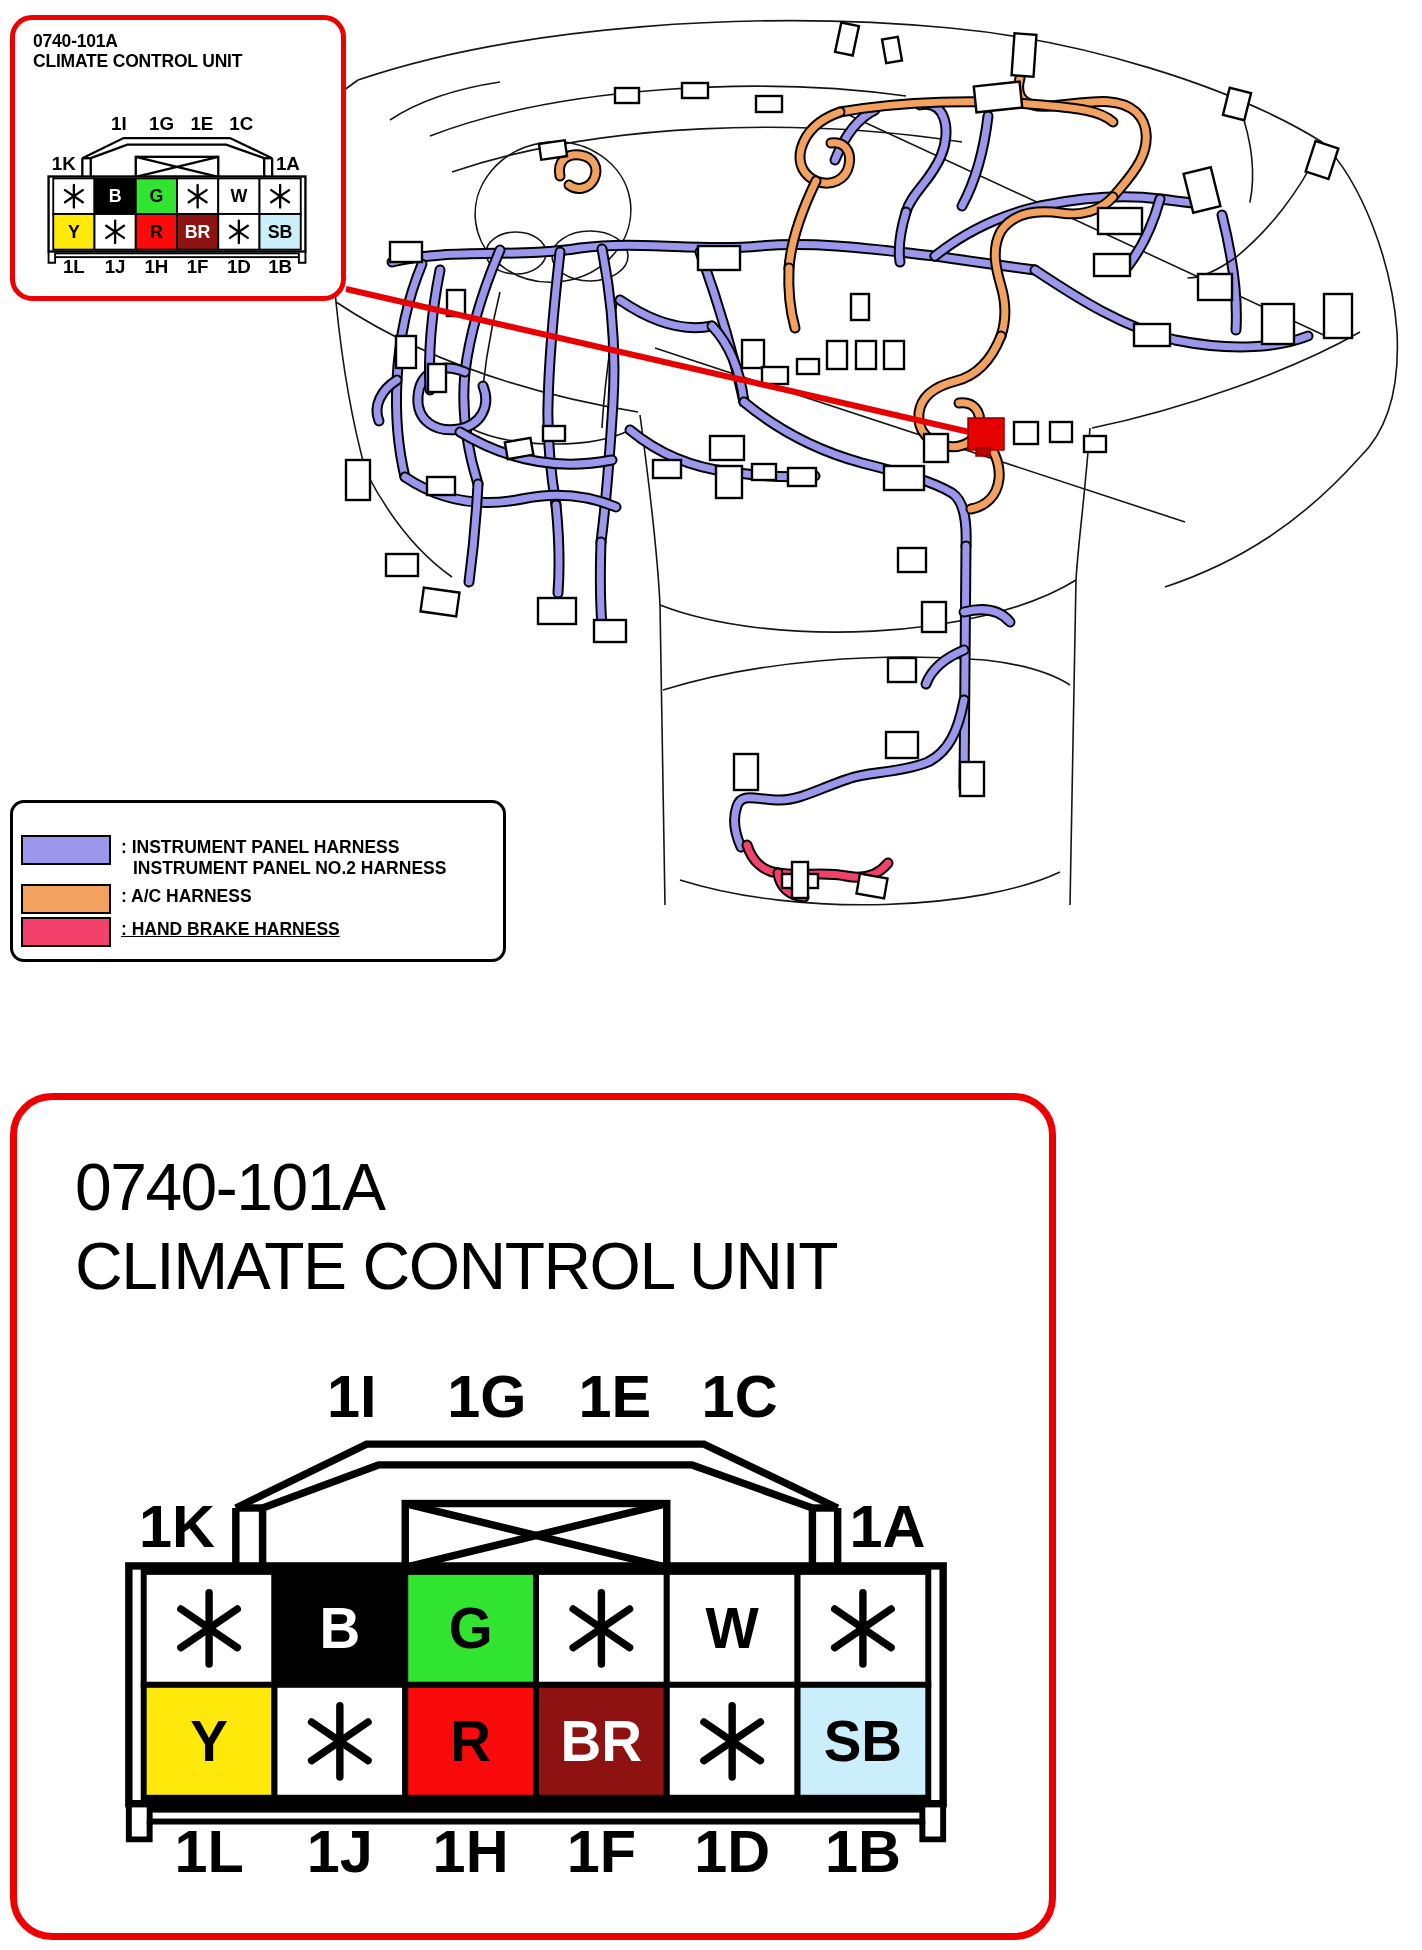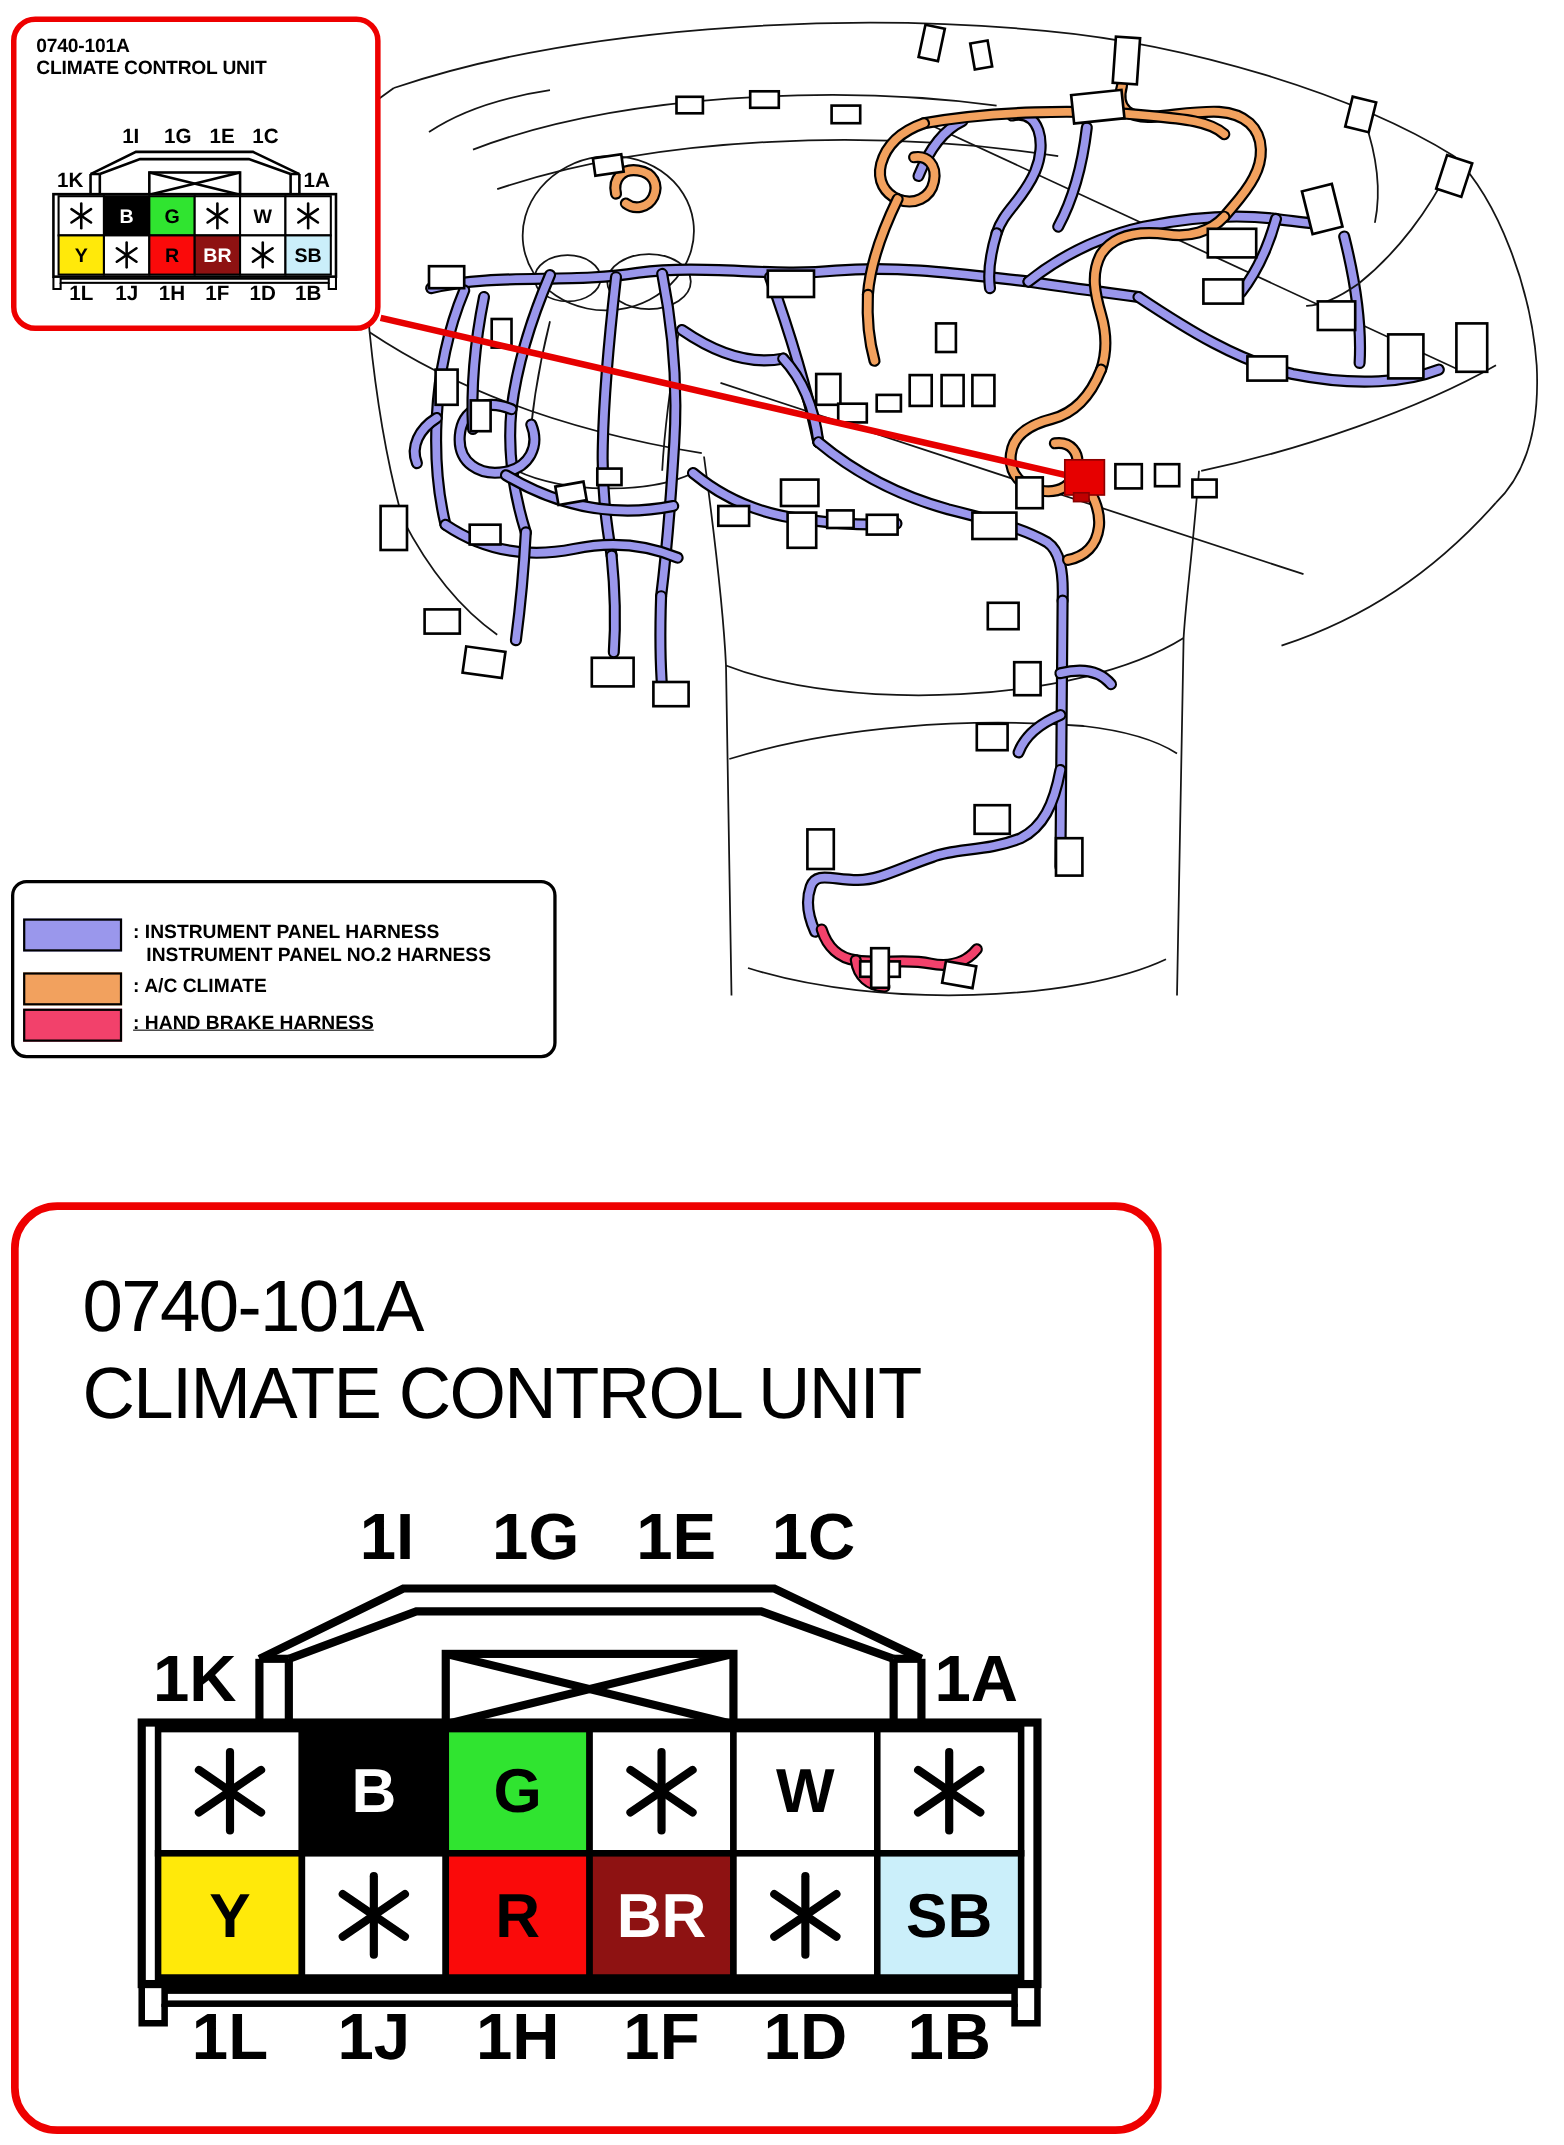--- a/index.html
+++ b/index.html
@@ -310,21 +310,21 @@
   <div class="legend-row" style="top:32px;">
     <span class="swatch" style="background: rgb(154, 151, 236);"></span>
     <div class="ltxt">
       <div>: INSTRUMENT PANEL HARNESS</div>
       <div class="line2">INSTRUMENT PANEL NO.2 HARNESS</div>
     </div>
   </div>
   <div class="legend-row" style="top:81px;">
     <span class="swatch" style="background: rgb(242, 161, 94);"></span>
     <div class="ltxt">
-      <div>: A/C CLIMATE</div>
+      <div>: A/C HARNESS</div>
     </div>
   </div>
   <div class="legend-row" style="top:114px;text-decoration:underline;">
     <span class="swatch" style="background: rgb(242, 65, 107);"></span>
     <div class="ltxt">
       <div>: HAND BRAKE HARNESS</div>
     </div>
   </div>
 </div>
 

